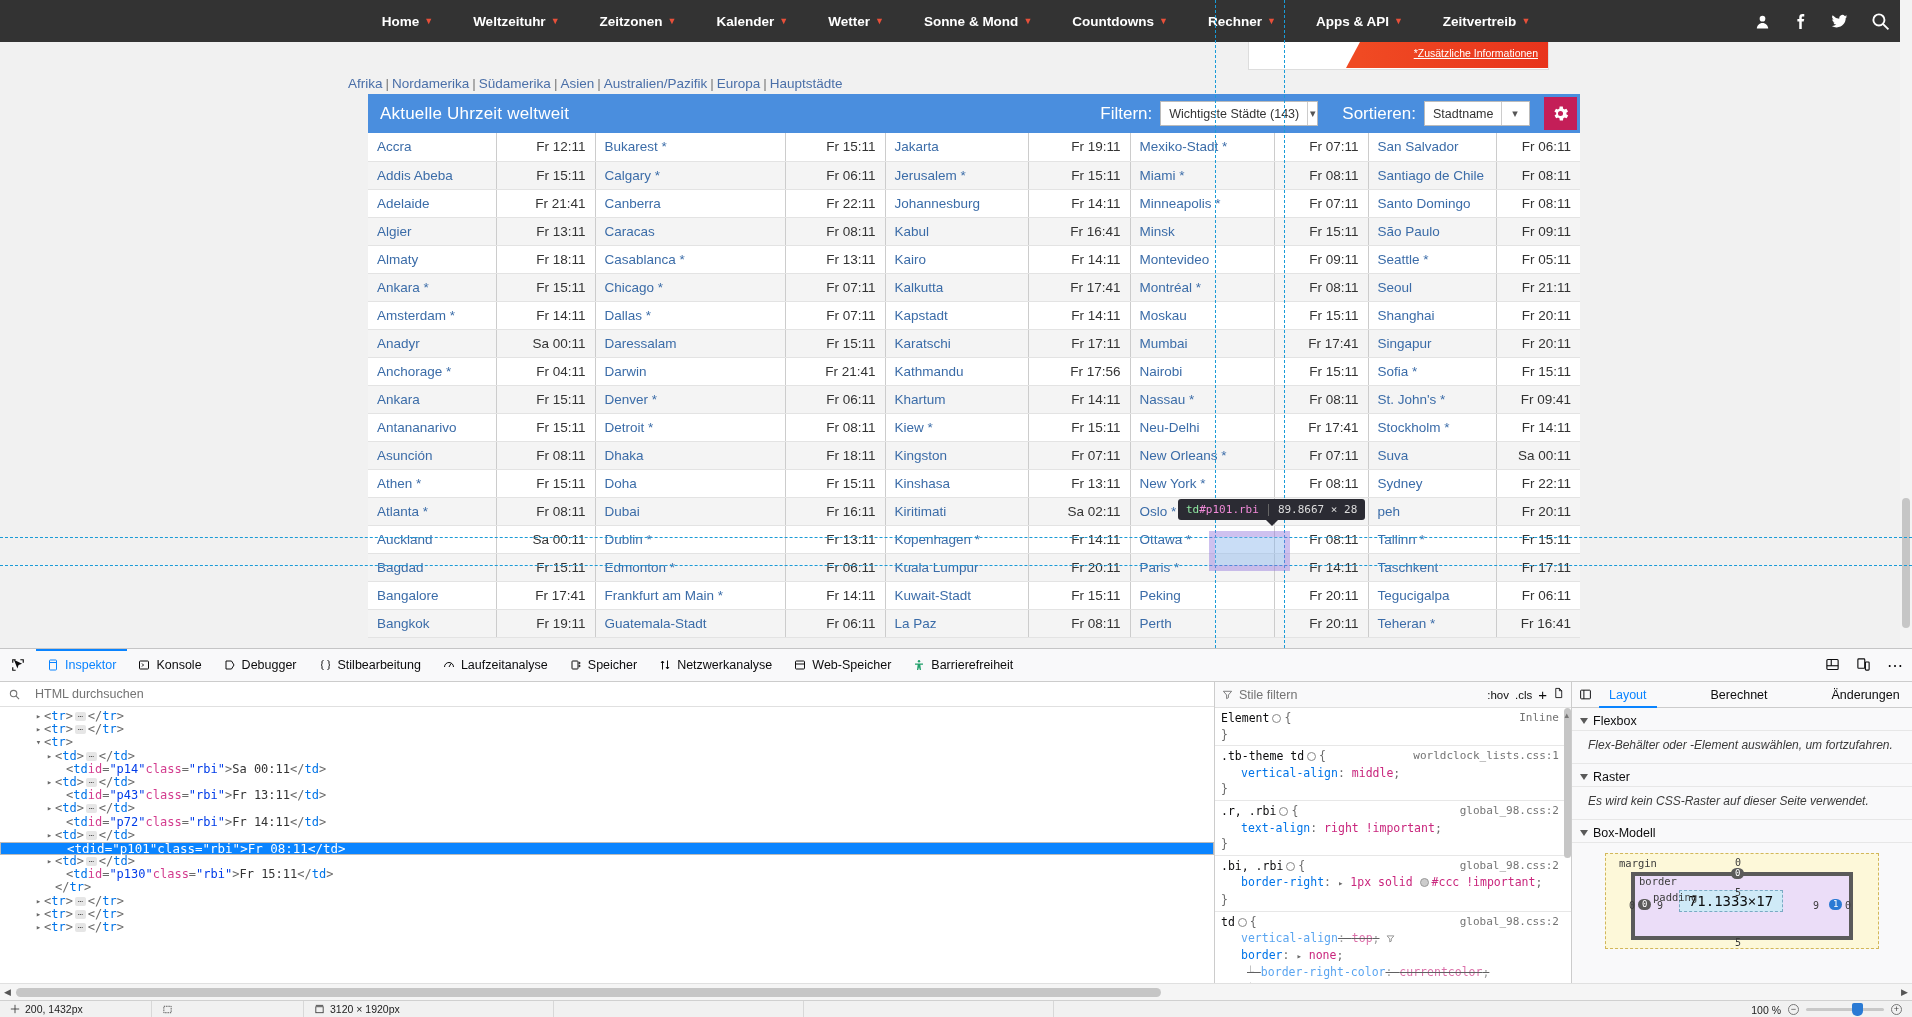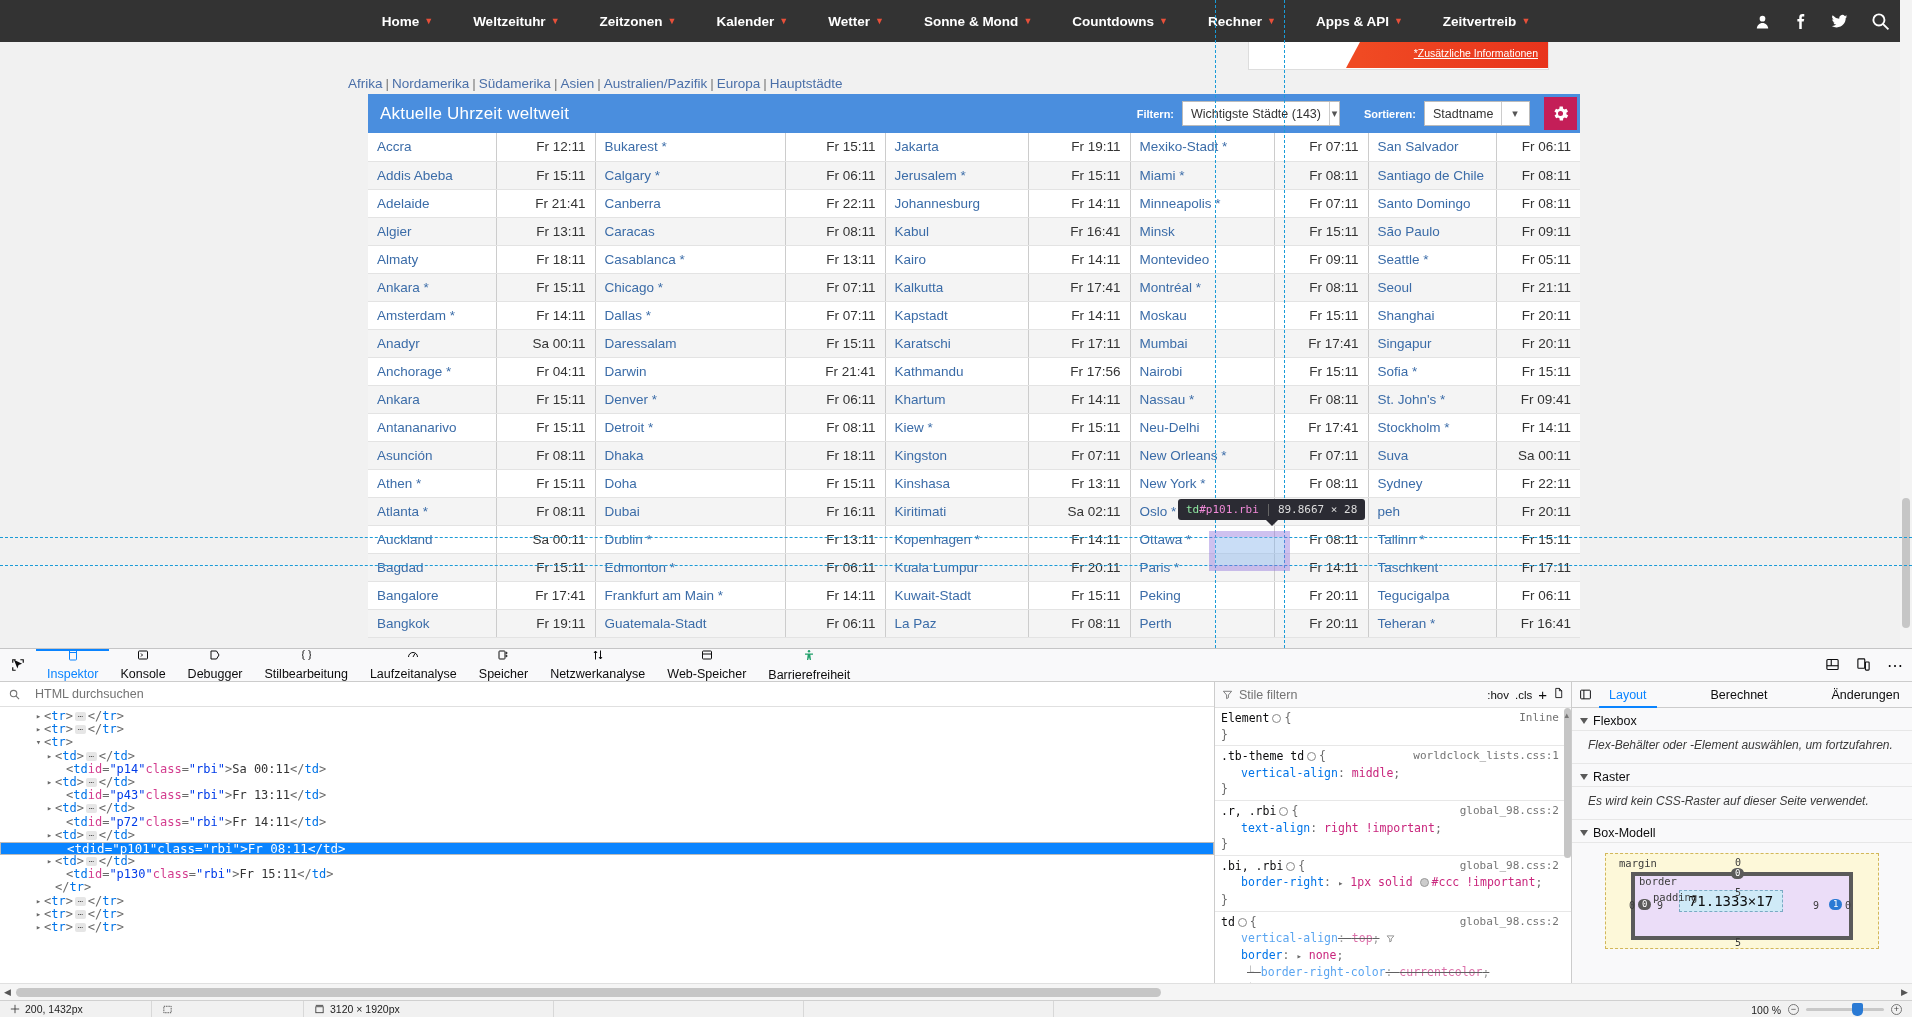--- a/index.html
+++ b/index.html
@@ -31,21 +31,21 @@
   
   .content { position:absolute; left:0; top:70px; width:1912px; }
   .crumbs { padding-left:348px; font-size:13.5px; color:#4a6fa8; padding-top:6px; }
   .crumbs a { color:#4a6fa8; text-decoration:none; cursor:pointer; }
   .crumbs span.sep { color:#777; padding:0 3px; }
 
   .panel { position:absolute; left:368px; top:24px; width:1212px; }
   .panel-head { height:39px; background:#4a8ede; display:flex; align-items:center; padding:0 12px; position:relative; }
   .panel-title { color:#fff; font-size:17px; font-weight:400; letter-spacing:.2px; }
   .head-right { position:absolute; right:0; top:0; height:39px; display:flex; align-items:center; gap:0; }
-  .lbl { color:#fff; font-weight:bold; font-size:11px; margin-right:8px; }
+  .lbl { color:#fff; font-weight:normal; font-size:17px; margin-right:8px; }
   .sel { display:inline-flex; align-items:stretch; background:#fff; border:1px solid #bbb; height:25px; font-size:12.5px; }
   .sel .val { padding:0 8px; display:flex; align-items:center; color:#333; white-space:nowrap; }
   .sel .arrow { width:26px; border-left:1px solid #ccc; display:flex; align-items:center; justify-content:center; color:#555; font-size:11px; }
   .gear-btn { width:33px; height:33px; background:#c41e58; display:flex; align-items:center; justify-content:center; margin-left:14px; margin-right:3px; }
 
   
   table.wc { width:1212px; border-collapse:collapse; table-layout:fixed; background:#fff; font-size:13.5px; }
   table.wc td { height:28px; padding:0 9px; border-right:1px solid #ccc; white-space:nowrap; overflow:hidden; }
   table.wc tr:nth-child(odd) td { background:#fff; }
   table.wc tr:nth-child(even) td { background:#f4f4f4; }
@@ -62,21 +62,21 @@
   .tip:after { content:""; position:absolute; left:50%; margin-left:-6px; bottom:-6px; border-left:6px solid transparent; border-right:6px solid transparent; border-top:6px solid #2b2b33; }
   .tip .tg { color:#8ee6a1; }
   .tip .ti { color:#f08ad8; }
   .tip .sepv { width:1px; height:12px; background:#666; }
   .tip .dim { color:#ddd; }
 
   
   #devtools { position:absolute; left:0; top:648px; width:1912px; height:369px; background:#f9f9fa; border-top:1px solid #c5c5c6; font-size:12.5px; color:#0c0c0d; }
   .dt-toolbar { height:33px; display:flex; align-items:center; border-bottom:1px solid #ccc; background:#f9f9fa; position:relative; }
   .picker { width:36px; display:flex; align-items:center; justify-content:center; }
-  .dt-tab { height:33px; display:flex; align-items:center; gap:6px; padding:0 11px; cursor:pointer; color:#0c0c0d; white-space:nowrap;flex-direction:column; }
+  .dt-tab { height:33px; display:flex; align-items:center; gap:6px; padding:0 11px; cursor:pointer; color:#0c0c0d; white-space:nowrap; }
   .dt-tab.active { color:#0a84ff; box-shadow:inset 0 2px 0 #0a84ff; }
   .dt-tb-right { position:absolute; right:8px; top:0; height:33px; display:flex; align-items:center; gap:16px; }
 
   .dt-body { display:flex; height:335px; }
   .pane-dom { width:1215px; border-right:1px solid #ccc; display:flex; flex-direction:column; }
   .search-row { height:25px; display:flex; align-items:center; gap:15px; padding:0 9px; border-bottom:1px solid #e0e0e0; color:#737373; background:#fff; }
   .search-row .sv { font-size:12.5px; }
   .dom-tree { flex:1; overflow:hidden; font-family:"DejaVu Sans Mono", monospace; font-size:12px; padding-top:3px; background:#fff; position:relative; }
   .dom-line { height:13.2px; line-height:13.2px; white-space:nowrap; display:flex; align-items:center; }
   .dom-line.sel { background:#0a84ff; }

